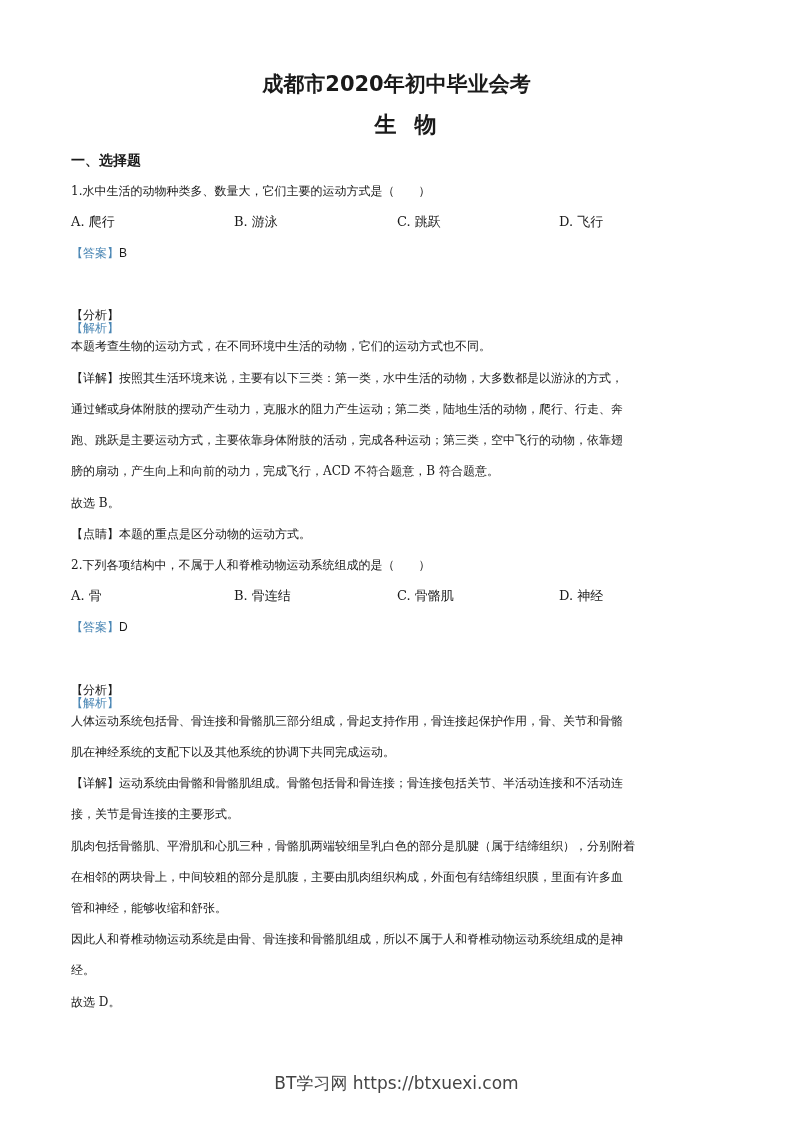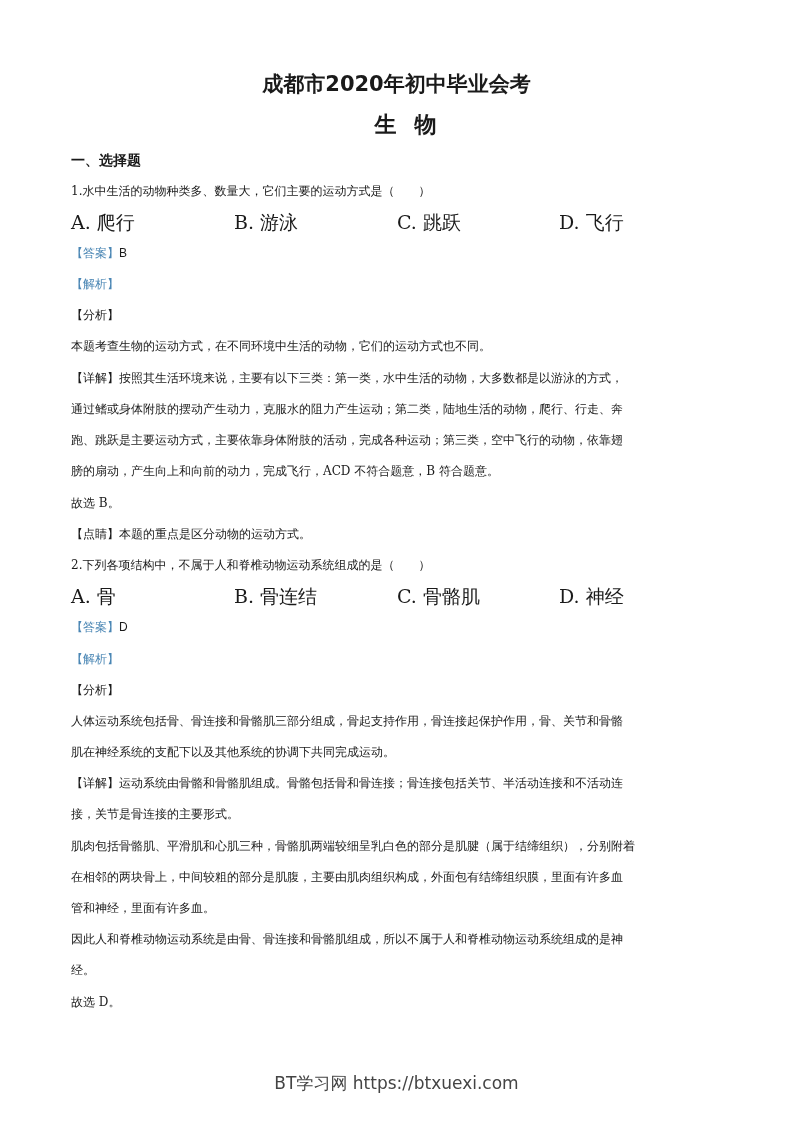--- a/index.html
+++ b/index.html
@@ -5,22 +5,22 @@
   html, body { margin: 0; padding: 0; background: #ffffff; }
   body { width: 793px; height: 1122px; position: relative; overflow: hidden;
          font-family: "DejaVu Serif", "Liberation Serif", serif; color: #1a1a1a; }
   .page { position: absolute; left: 0; top: 0; width: 655px; height: 1122px; }
   .title { position: absolute; left: 0; width: 793px; text-align: center;
            font-family: "DejaVu Sans", "Liberation Sans", sans-serif; font-weight: bold; }
   .t1 { top: 70px; font-size: 21px; }
   .t2 { top: 110px; font-size: 22px; letter-spacing: 18px; padding-left: 18px; }
   .line { position: absolute; left: 71px; width: 660px; font-size: 12px; line-height: 16px; white-space: nowrap; }
   .section { font-family: "DejaVu Sans", "Liberation Sans", sans-serif; font-weight: bold; font-size: 14px; }
-  .blue { color: #4a86b4; }
-  .opt { position: absolute; font-size: 19px; line-height: 16px; white-space: nowrap; }
+  .blue { color: #4a86b4; margin-top: 44px; }
+  .opt { position: absolute; font-size: 13px; line-height: 16px; white-space: nowrap; }
   .sans { font-family: "Liberation Sans", "DejaVu Sans", sans-serif; }
   .footer { position: absolute; top: 1072px; left: 0; width: 793px; text-align: center;
             font-family: "DejaVu Sans", "Liberation Sans", sans-serif; font-size: 17px; color: #444; }
 </style>
 </head>
 <body>
 
 <div class="page">
   <div class="title t1">成都市2020年初中毕业会考</div>
   <div class="title t2">生物</div>
@@ -59,20 +59,20 @@
   </div>
   <div class="line blue" style="top:651px">【解析】</div>
   <div class="line" style="top:682px">【分析】</div>
   <div class="line" style="top:713px">人体运动系统包括骨、骨连接和骨骼肌三部分组成，骨起支持作用，骨连接起保护作用，骨、关节和骨骼</div>
   <div class="line" style="top:744px">肌在神经系统的支配下以及其他系统的协调下共同完成运动。</div>
 
   <div class="line" style="top:775px">【详解】运动系统由骨骼和骨骼肌组成。骨骼包括骨和骨连接；骨连接包括关节、半活动连接和不活动连</div>
   <div class="line" style="top:806px">接，关节是骨连接的主要形式。</div>
   <div class="line" style="top:838px">肌肉包括骨骼肌、平滑肌和心肌三种，骨骼肌两端较细呈乳白色的部分是肌腱（属于结缔组织），分别附着</div>
   <div class="line" style="top:869px">在相邻的两块骨上，中间较粗的部分是肌腹，主要由肌肉组织构成，外面包有结缔组织膜，里面有许多血</div>
-  <div class="line" style="top:900px">管和神经，里面有许多血。</div>
+  <div class="line" style="top:900px">管和神经，能够收缩和舒张。</div>
   <div class="line" style="top:931px">因此人和脊椎动物运动系统是由骨、骨连接和骨骼肌组成，所以不属于人和脊椎动物运动系统组成的是神</div>
   <div class="line" style="top:962px">经。</div>
 
   <div class="line" style="top:994px">故选 D。</div>
 
   <div class="footer">BT学习网 https://btxuexi.com</div>
 </div>
 
 </body></html>

